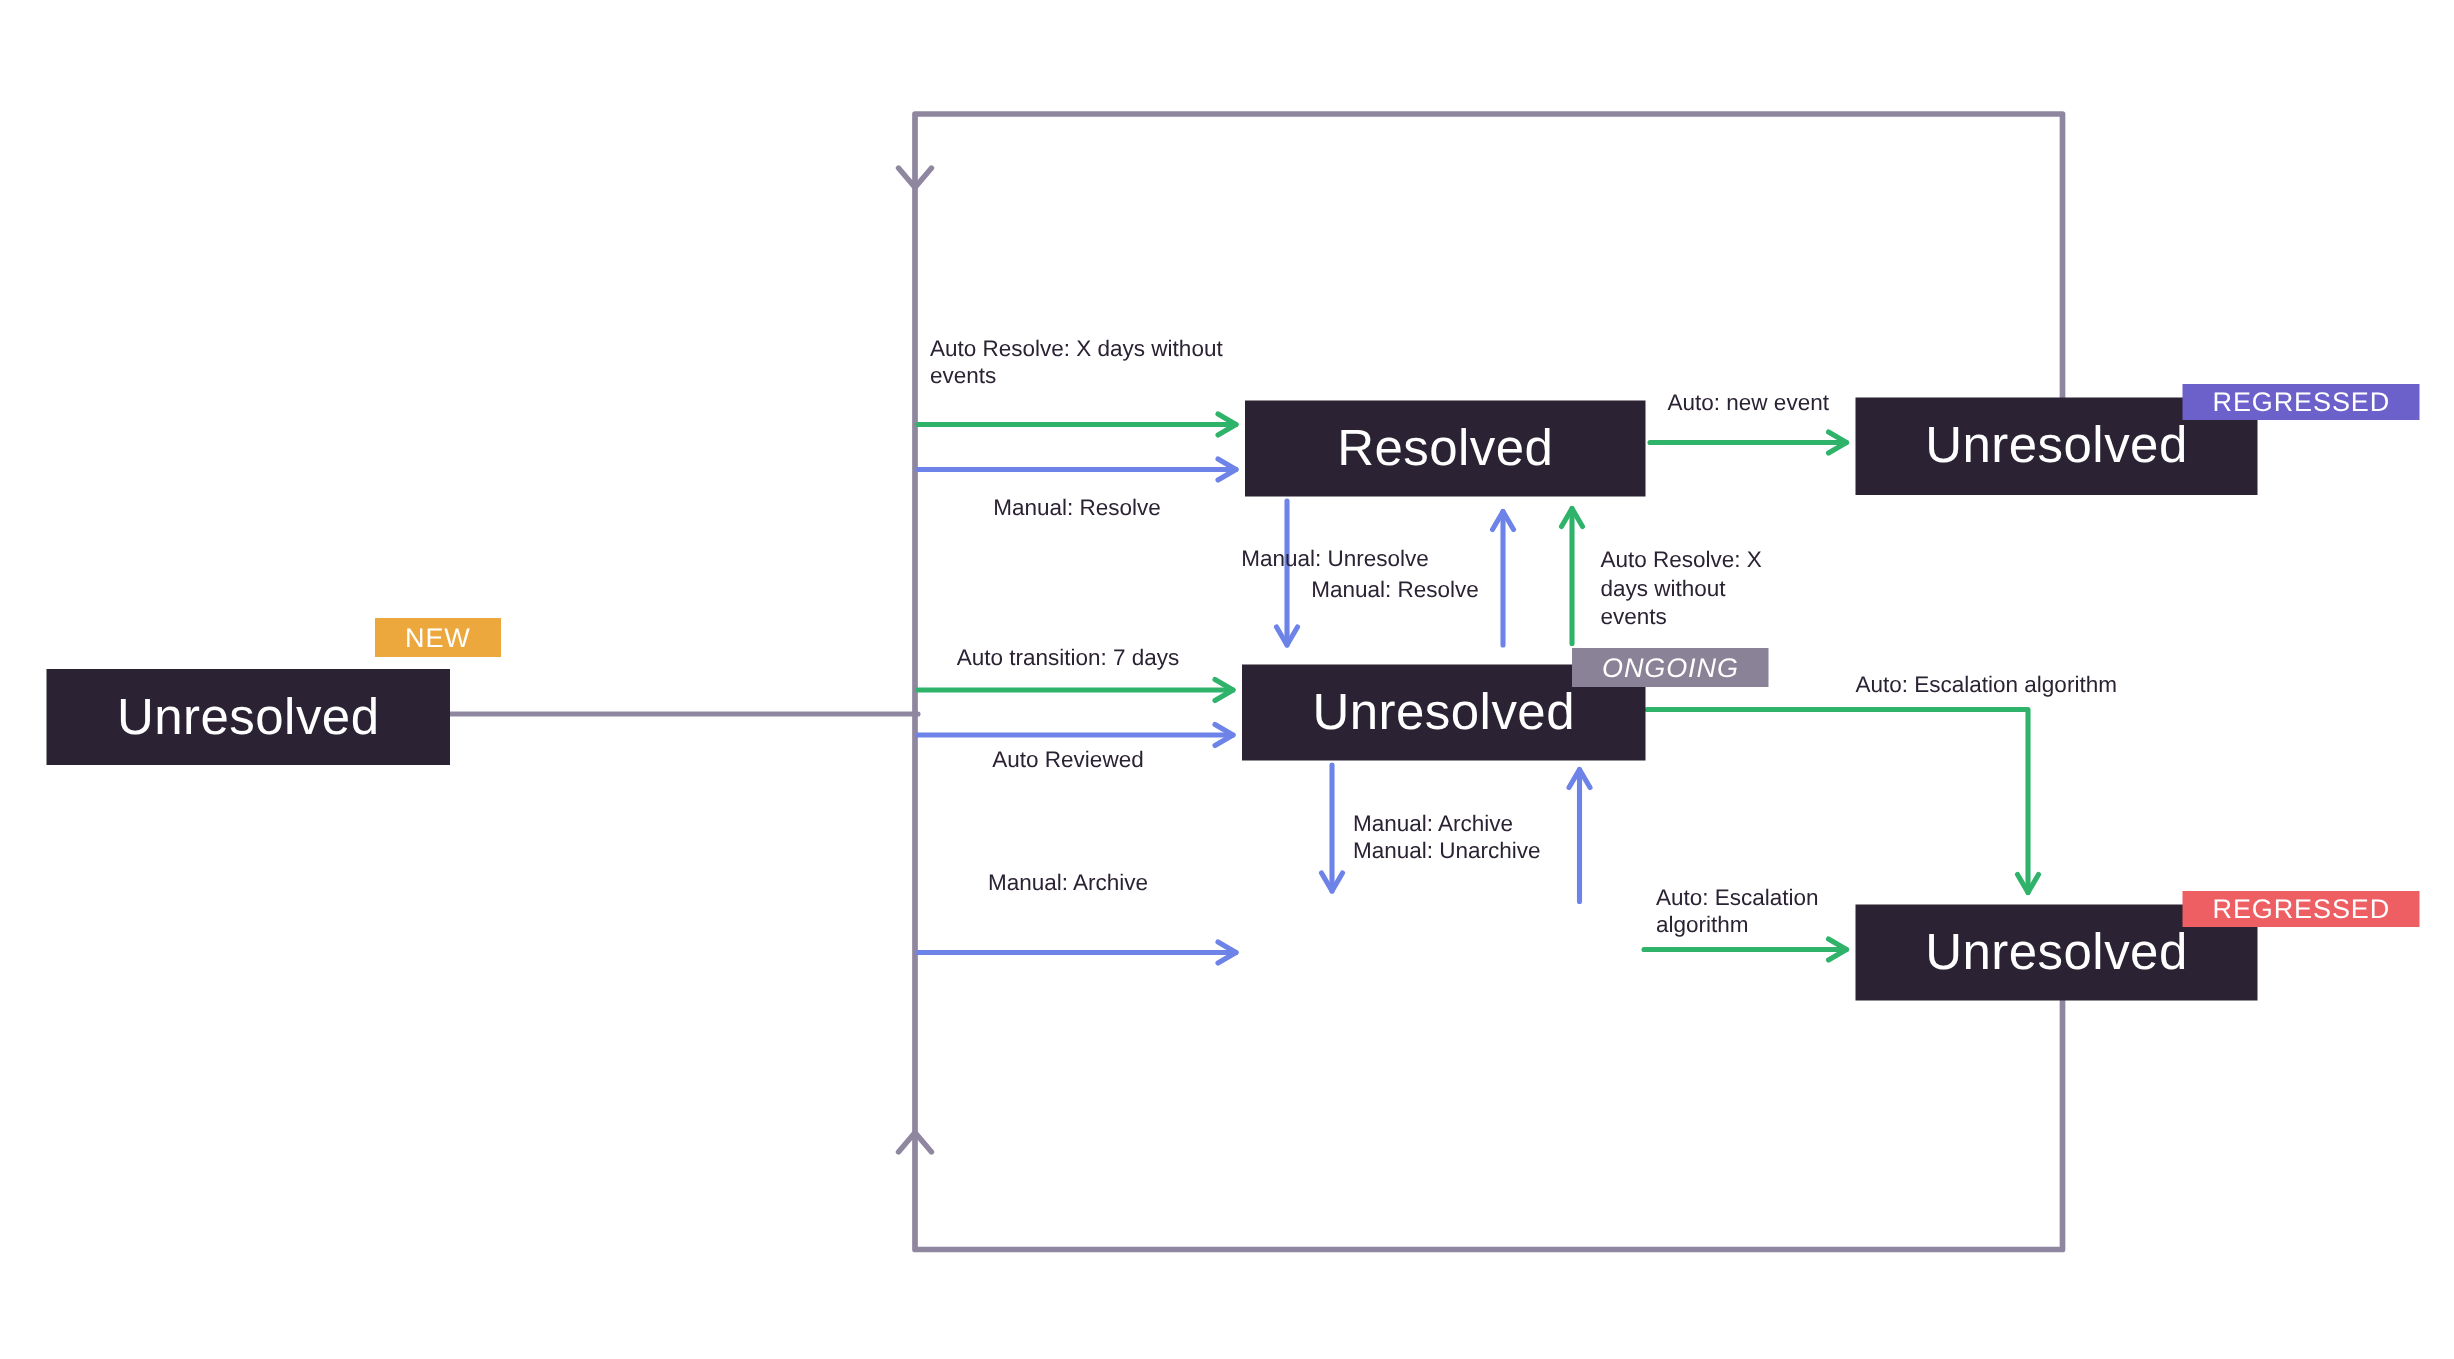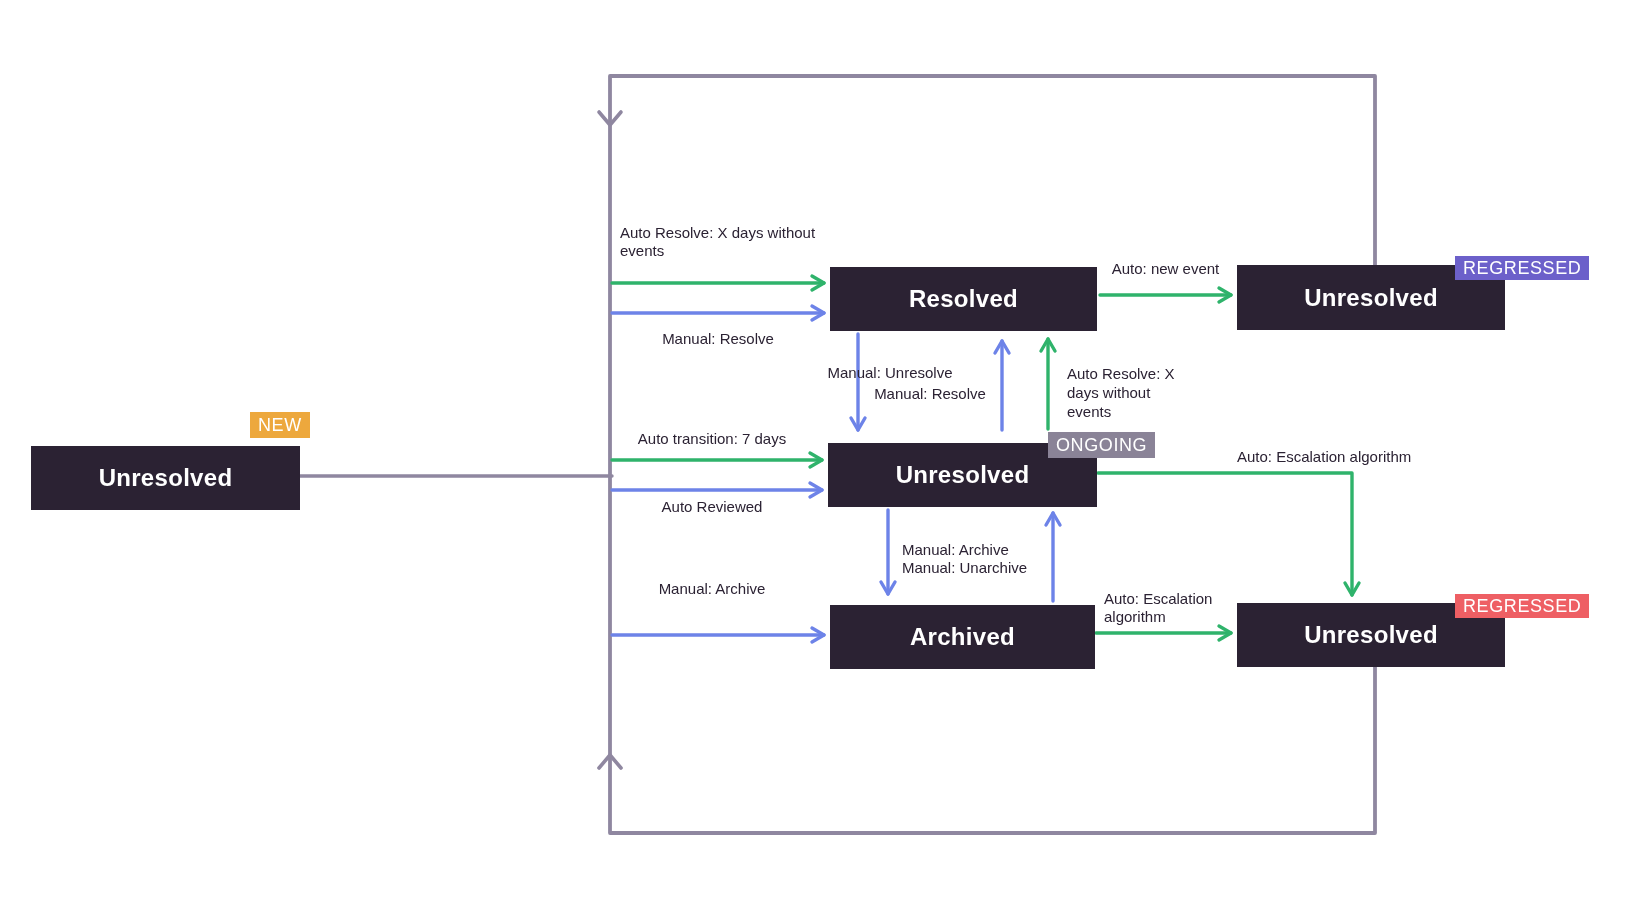--- a/index.html
+++ b/index.html
@@ -11,30 +11,30 @@
   .stage{position:absolute;inset:0;}
   svg.wires{position:absolute;left:0;top:0;}
   .edge-green{stroke:var(--green);}
   .edge-blue{stroke:var(--blue);}
   .edge-loop{stroke:var(--loop);}
   .wires path{fill:none;stroke-linecap:round;stroke-linejoin:round;}
 
   .node{
     position:absolute;display:flex;align-items:center;justify-content:center;
     background:var(--node_bg);color:var(--node_text);
-    font-size:24px;font-weight:700;letter-spacing:.3px;
+    font-size:34px;font-weight:400;letter-spacing:.3px;
   }
   .badge{
     position:absolute;display:flex;align-items:center;justify-content:center;
     color:#fff;font-size:18px;font-weight:500;letter-spacing:.6px;
-    padding:0 8px;box-sizing:border-box;
+    padding:0 20px;box-sizing:border-box;
   }
   .badge.new{background:var(--badge_new);}
   .badge.regressed{background:var(--badge_regressed);}
-  .badge.ongoing{background:var(--badge_ongoing);}
+  .badge.ongoing{background:var(--badge_ongoing);font-style:italic;}
   .badge.escalating{background:var(--badge_escalating);}
 
   .lbl{
     position:absolute;color:var(--label_text);
     font-size:15px;font-weight:500;line-height:18px;
   }
   .center{text-align:center;}
   .nowrap{white-space:nowrap;}
 </style>
 </head>
@@ -77,21 +77,20 @@
   <div class="badge new" style="left:250px;top:412px;height:26px">NEW</div>
 
   <div class="node" style="left:830px;top:267px;width:267px;height:64px">Resolved</div>
 
   <div class="node" style="left:1237px;top:265px;width:268px;height:65px">Unresolved</div>
   <div class="badge regressed" style="left:1455px;top:256px;height:24px">REGRESSED</div>
 
   <div class="node" style="left:828px;top:443px;width:269px;height:64px">Unresolved</div>
   <div class="badge ongoing" style="left:1048px;top:432px;height:26px">ONGOING</div>
 
-  <div class="node" style="left:830px;top:605px;width:265px;height:64px">Archived</div>
 
   <div class="node" style="left:1237px;top:603px;width:268px;height:64px">Unresolved</div>
   <div class="badge escalating" style="left:1455px;top:594px;height:24px">REGRESSED</div>
 
   <div class="lbl" style="left:620px;top:224px;width:200px">Auto Resolve: X days without events</div>
   <div class="lbl center" style="left:612px;top:330px;width:212px">Manual: Resolve</div>
   <div class="lbl center nowrap" style="left:1100px;top:260px;width:131px">Auto: new event</div>
   <div class="lbl center nowrap" style="left:818px;top:364px;width:144px">Manual: Unresolve</div>
   <div class="lbl center nowrap" style="left:858px;top:385px;width:144px">Manual: Resolve</div>
   <div class="lbl" style="left:1067px;top:364px;width:112px;line-height:19px">Auto Resolve: X days without events</div>

